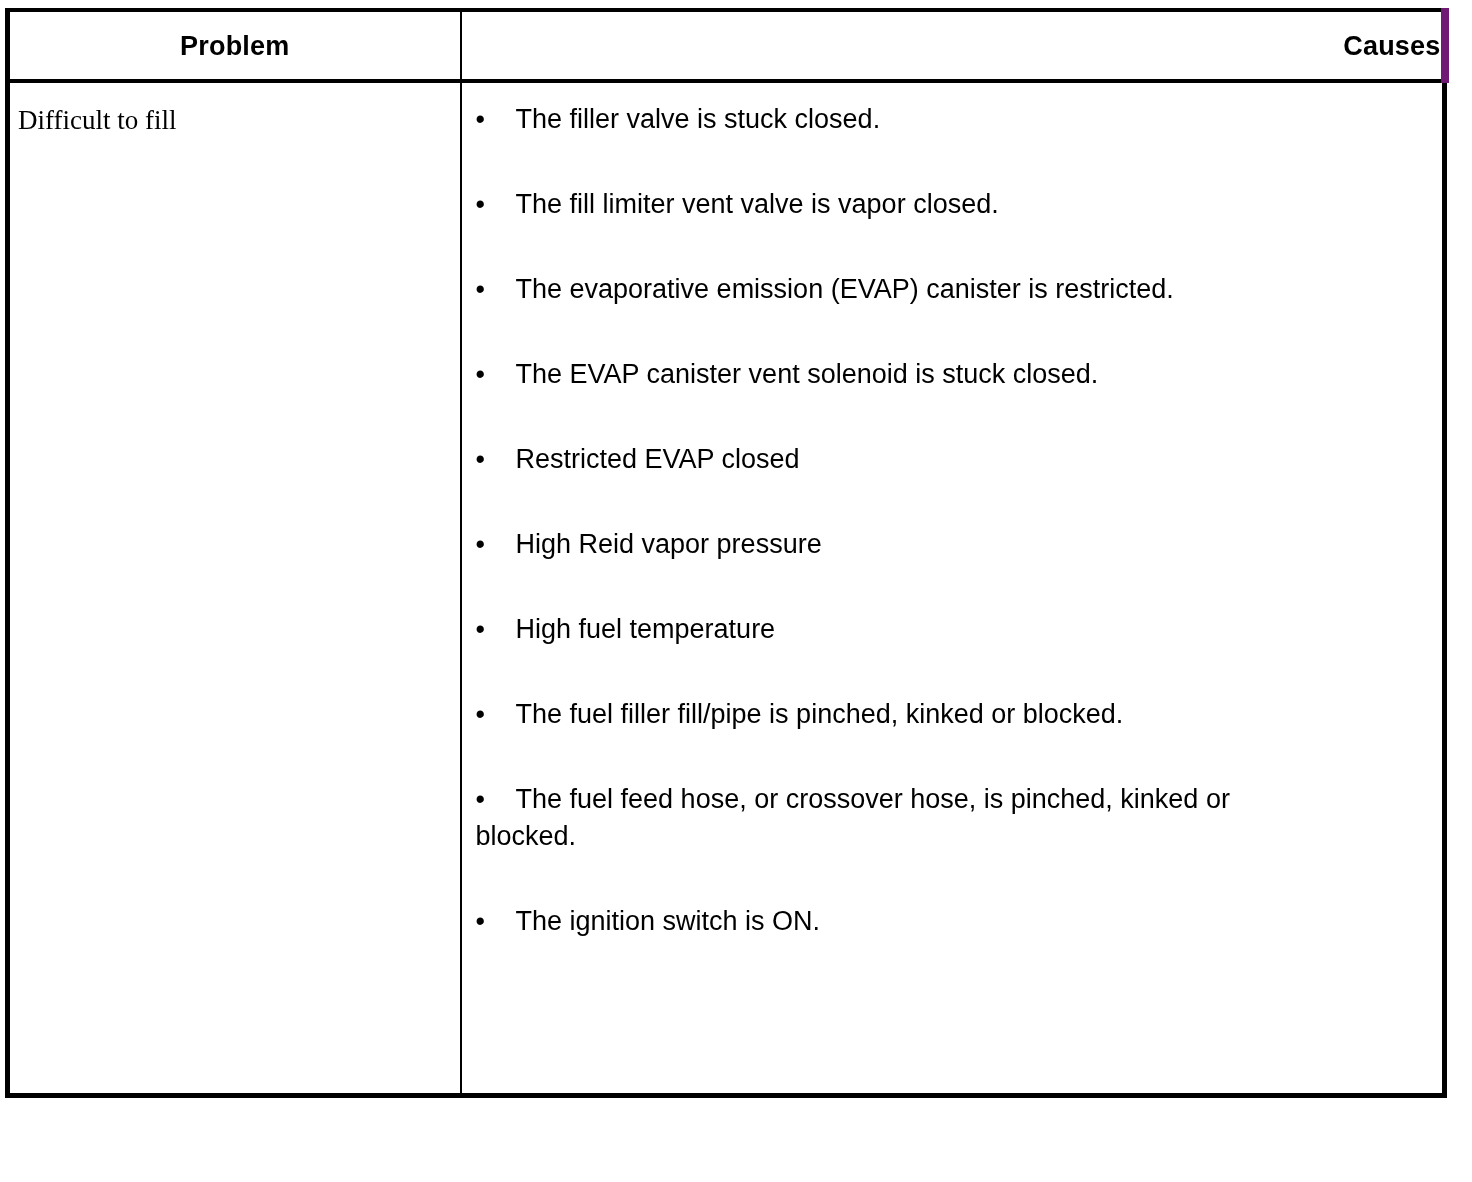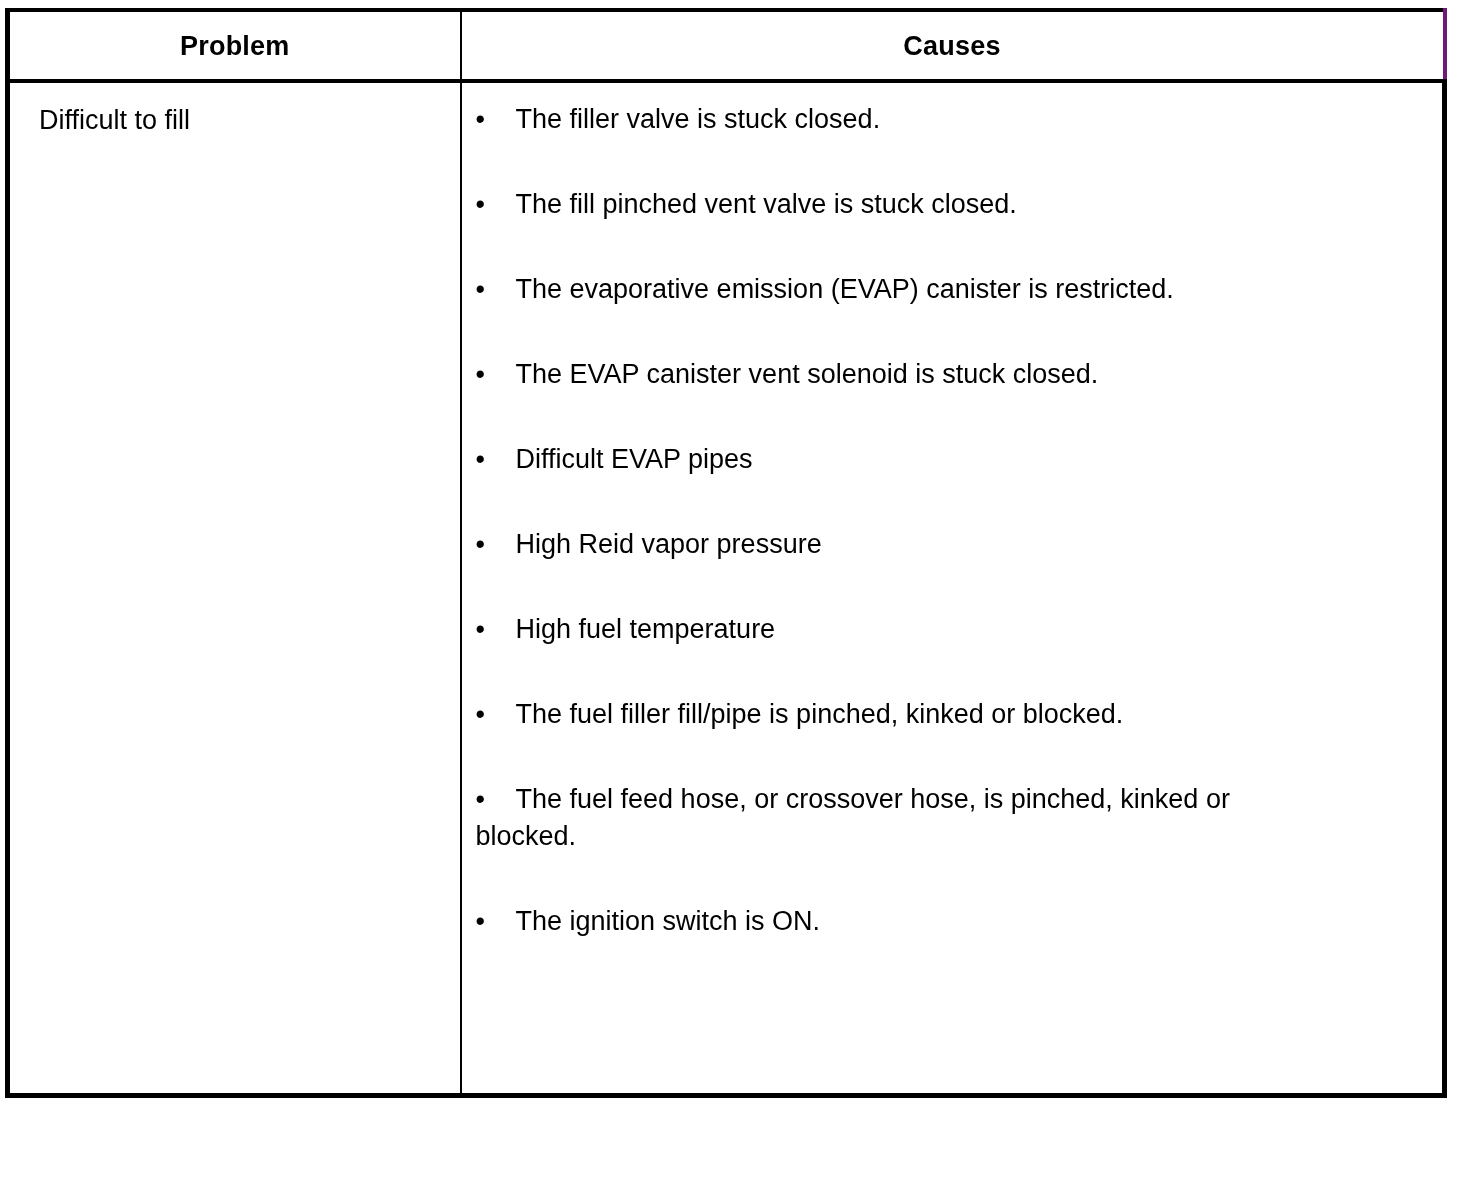--- a/index.html
+++ b/index.html
@@ -58,21 +58,22 @@
   .hdr-cell .hdr-label {
     display: block;
     padding-top: 21px;
     letter-spacing: 0.2px;
   }
   .hdr-left {
     border-left: 5px solid #000;
     border-right: 2px solid #000;
   }
   .hdr-right {
-    border-right: 4px solid #701a75;
+    border-right: 8px solid #701a75;
+    text-align: right;
   }
 
   
   .def-cell {
     height: 72px;
     border-left: 5px solid #000;
     border-right: 5px solid #000;
     border-bottom: 4px solid #000;
     font-size: 27px;
     line-height: 1;
@@ -87,22 +88,23 @@
   .body-left {
     border-left: 5px solid #000;
     border-right: 2px solid #000;
     border-bottom: 5px solid #000;
     height: 1010px;
     font-size: 27px;
     line-height: 1;
   }
   .body-left .prob-label {
     display: block;
-    padding: 24px 0 0 29px;
+    padding: 24px 0 0 8px;
     white-space: nowrap;
+    font-family: Liberation Serif, serif;
   }
   .body-right {
     border-right: 5px solid #000;
     border-bottom: 5px solid #000;
     font-size: 27px;
     line-height: 1;
   }
 
   
   .cause-list {
@@ -165,36 +167,36 @@
         <td class="body-right">
           <ul class="cause-list">
 
             <li class="cause-item">
               <span class="bullet">•</span>
               <span class="cause-text">The filler valve is stuck closed.</span>
             </li>
 
             <li class="cause-item">
               <span class="bullet">•</span>
-              <span class="cause-text">The fill pinched vent valve is stuck closed.</span>
+              <span class="cause-text">The fill limiter vent valve is vapor closed.</span>
             </li>
 
             <li class="cause-item">
               <span class="bullet">•</span>
               <span class="cause-text">The evaporative emission (EVAP) canister is restricted.</span>
             </li>
 
             <li class="cause-item">
               <span class="bullet">•</span>
               <span class="cause-text">The EVAP canister vent solenoid is stuck closed.</span>
             </li>
 
             <li class="cause-item">
               <span class="bullet">•</span>
-              <span class="cause-text">Difficult EVAP pipes</span>
+              <span class="cause-text">Restricted EVAP closed</span>
             </li>
 
             <li class="cause-item">
               <span class="bullet">•</span>
               <span class="cause-text">High Reid vapor pressure</span>
             </li>
 
             <li class="cause-item">
               <span class="bullet">•</span>
               <span class="cause-text">High fuel temperature</span>

